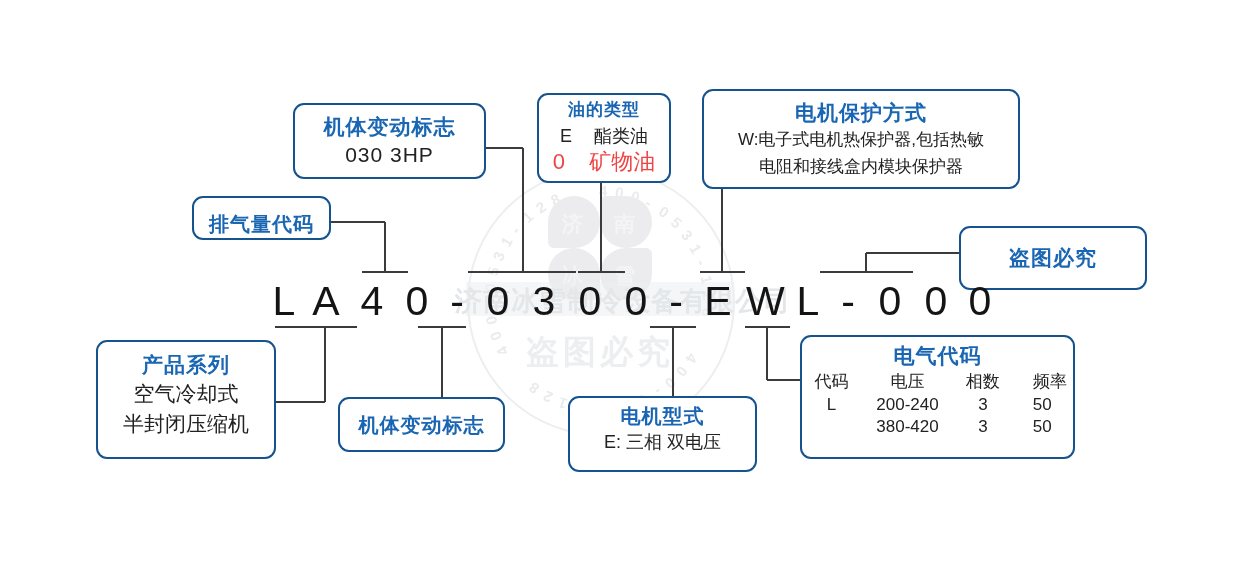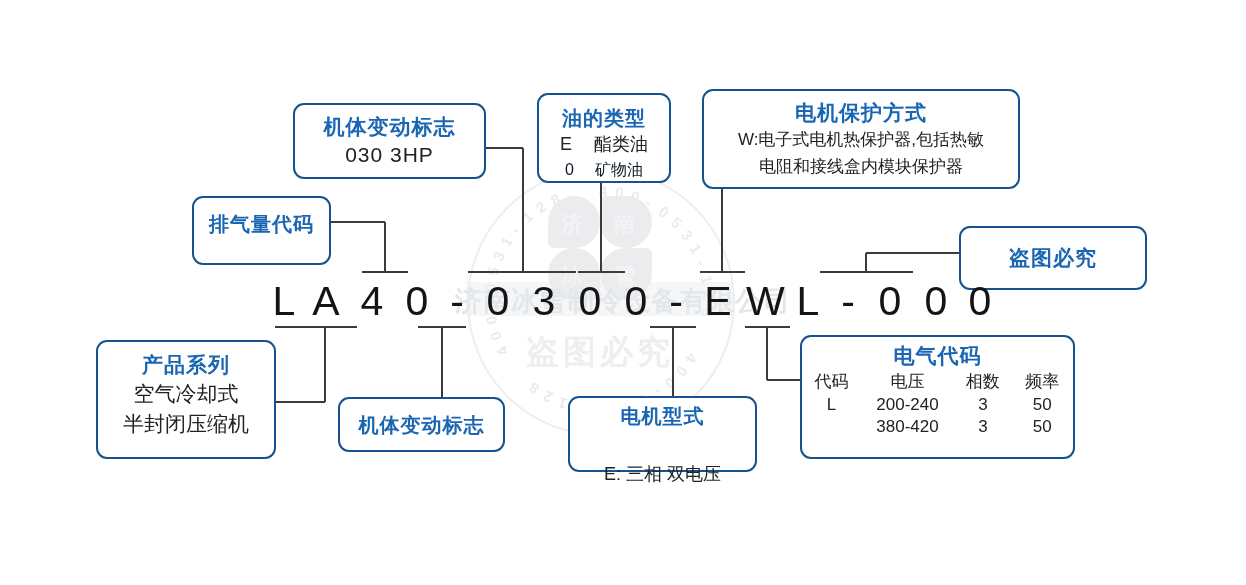--- a/index.html
+++ b/index.html
@@ -169,37 +169,37 @@
 
     <line x1="745" y1="327" x2="790" y2="327"></line>
     <line x1="767" y1="327" x2="767" y2="380"></line>
     <line x1="767" y1="380" x2="801" y2="380"></line>
 
     <line x1="820" y1="272" x2="913" y2="272"></line>
     <line x1="866" y1="272" x2="866" y2="253"></line>
     <line x1="866" y1="253" x2="960" y2="253"></line>
   </svg>
 
-  <div class="box" style="left:192px;top:196px;width:139px;height:69px;">
+  <div class="box" style="left:192px;top:196px;width:139px;height:44px;">
     <div class="title" style="font-size:20px;line-height:52px;">排气量代码</div>
   </div>
 
   <div class="box" style="left:293px;top:103px;width:193px;height:76px;">
     <div class="title" style="font-size:21px;line-height:26px;padding-top:9px;">机体变动标志</div>
     <div class="sub" style="font-size:21px;line-height:30px;letter-spacing:1px;">030    3HP</div>
   </div>
 
   <div class="box" style="left:537px;top:93px;width:134px;height:90px;">
-    <div class="title" style="font-size:20px;line-height:26px;padding-top:10px;">油的类型</div>
+    <div class="title" style="font-size:17px;line-height:26px;padding-top:2px;">油的类型</div>
     <div style="font-size:18px;line-height:26px;color:#222;">
       <span>E</span>
       <span style="display:inline-block;width:12px;"></span>
       <span>酯类油</span>
     </div>
-    <div style="font-size:16px;line-height:26px;color:#0f172a;">
+    <div style="font-size:22px;line-height:26px;color:#ef4444;">
       <span>0</span>
       <span style="display:inline-block;width:12px;"></span>
       <span>矿物油</span>
     </div>
   </div>
 
   <div class="box" style="left:702px;top:89px;width:318px;height:100px;">
     <div class="title" style="font-size:21px;line-height:27px;padding-top:8px;">电机保护方式</div>
     <div class="sub" style="font-size:17px;line-height:27px;">W:电子式电机热保护器,包括热敏</div>
     <div class="sub" style="font-size:17px;line-height:27px;">电阻和接线盒内模块保护器</div>
@@ -234,32 +234,32 @@
     <div class="sub" style="font-size:21px;line-height:30px;">空气冷却式</div>
     <div class="sub" style="font-size:21px;line-height:30px;">半封闭压缩机</div>
   </div>
 
   <div class="box" style="left:338px;top:397px;width:167px;height:55px;">
     <div class="title" style="font-size:20px;line-height:52px;">机体变动标志</div>
   </div>
 
   <div class="box" style="left:568px;top:396px;width:189px;height:76px;">
     <div class="title" style="font-size:20px;line-height:25px;padding-top:6px;">电机型式</div>
-    <div class="sub" style="font-size:18px;line-height:26px;margin-top:32px;">E: 三相 双电压</div>
+    <div class="sub" style="font-size:18px;line-height:26px;">E: 三相 双电压</div>
   </div>
 
   <div class="box" style="left:800px;top:335px;width:275px;height:124px;">
     <div class="title" style="font-size:21px;line-height:26px;padding-top:6px;">电气代码</div>
     <table class="elec">
       <thead>
         <tr>
           <td class="hdr" style="width:52px;">代码</td>
           <td class="hdr" style="width:90px;">电压</td>
           <td class="hdr" style="width:50px;text-align:center;">相数</td>
-          <td class="hdr" style="width:55px;">频率</td>
+          <td class="hdr" style="width:55px;text-align:right;">频率</td>
         </tr>
       </thead>
       <tbody>
         <tr>
           <td>L</td>
           <td>200-240</td>
           <td>3</td>
           <td>50</td>
         </tr>
         <tr>

